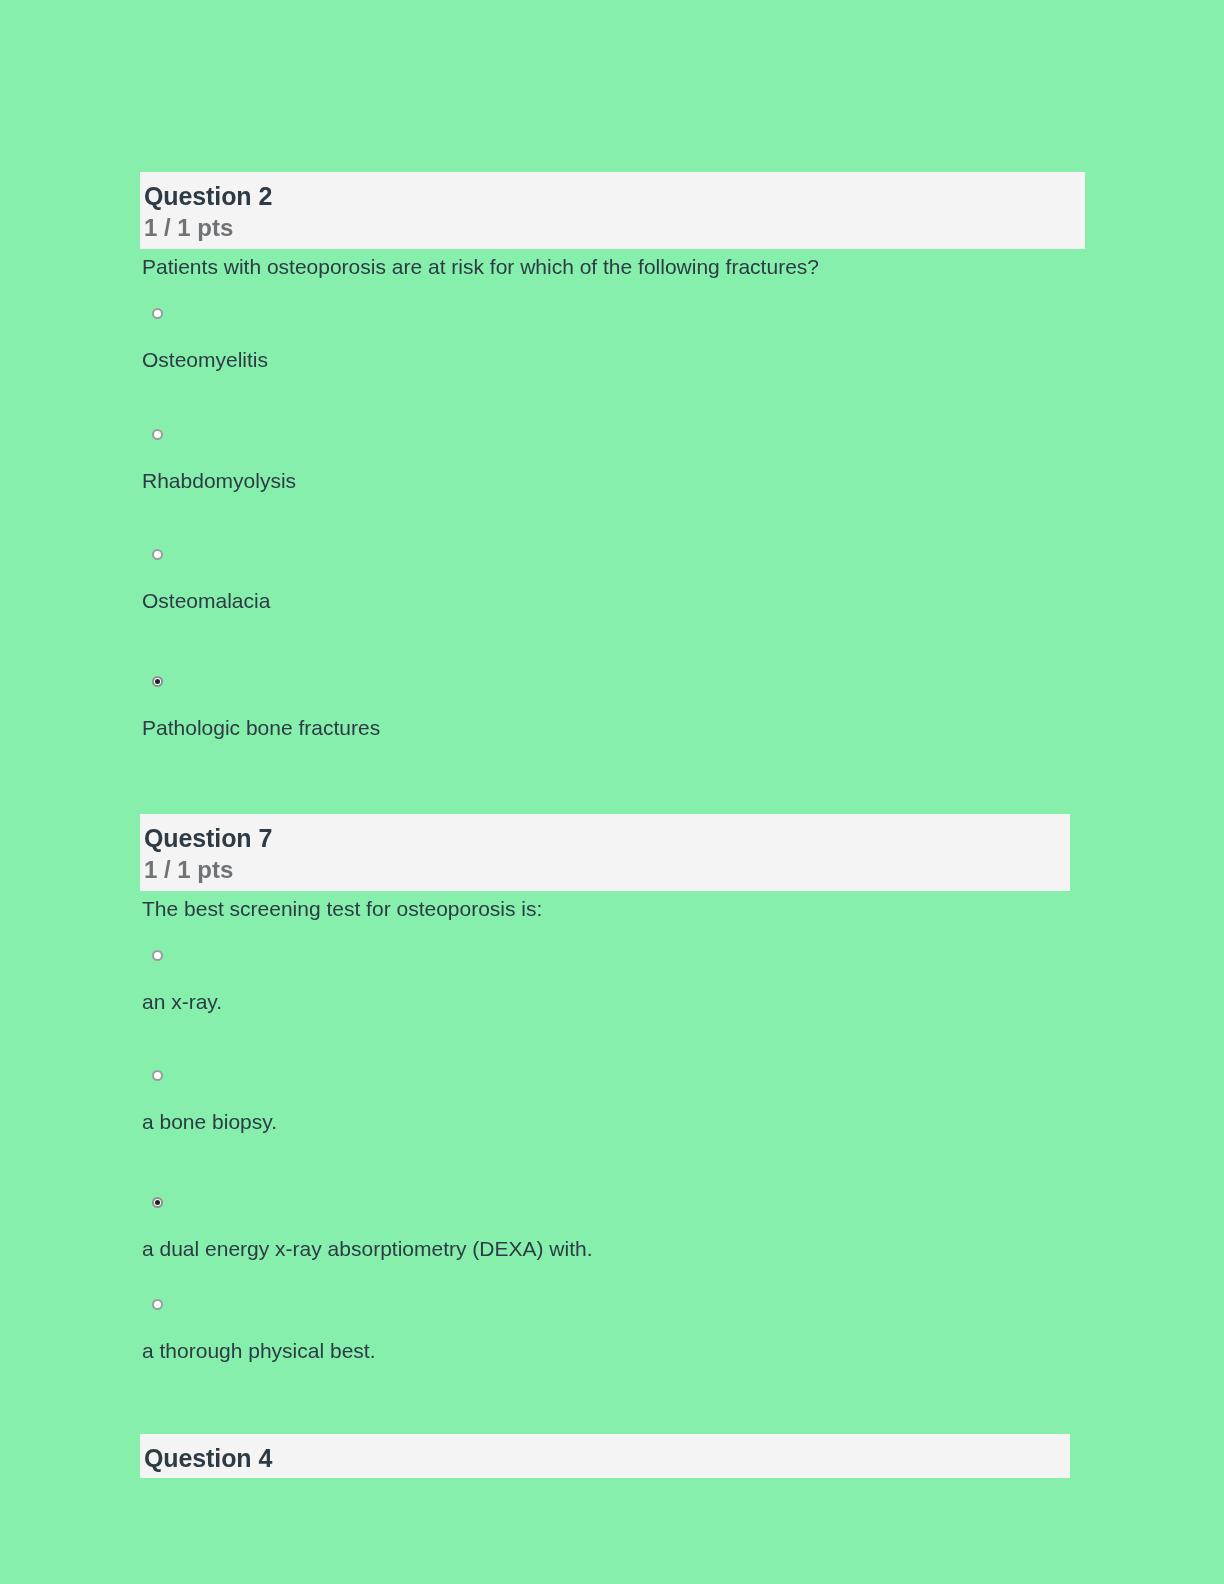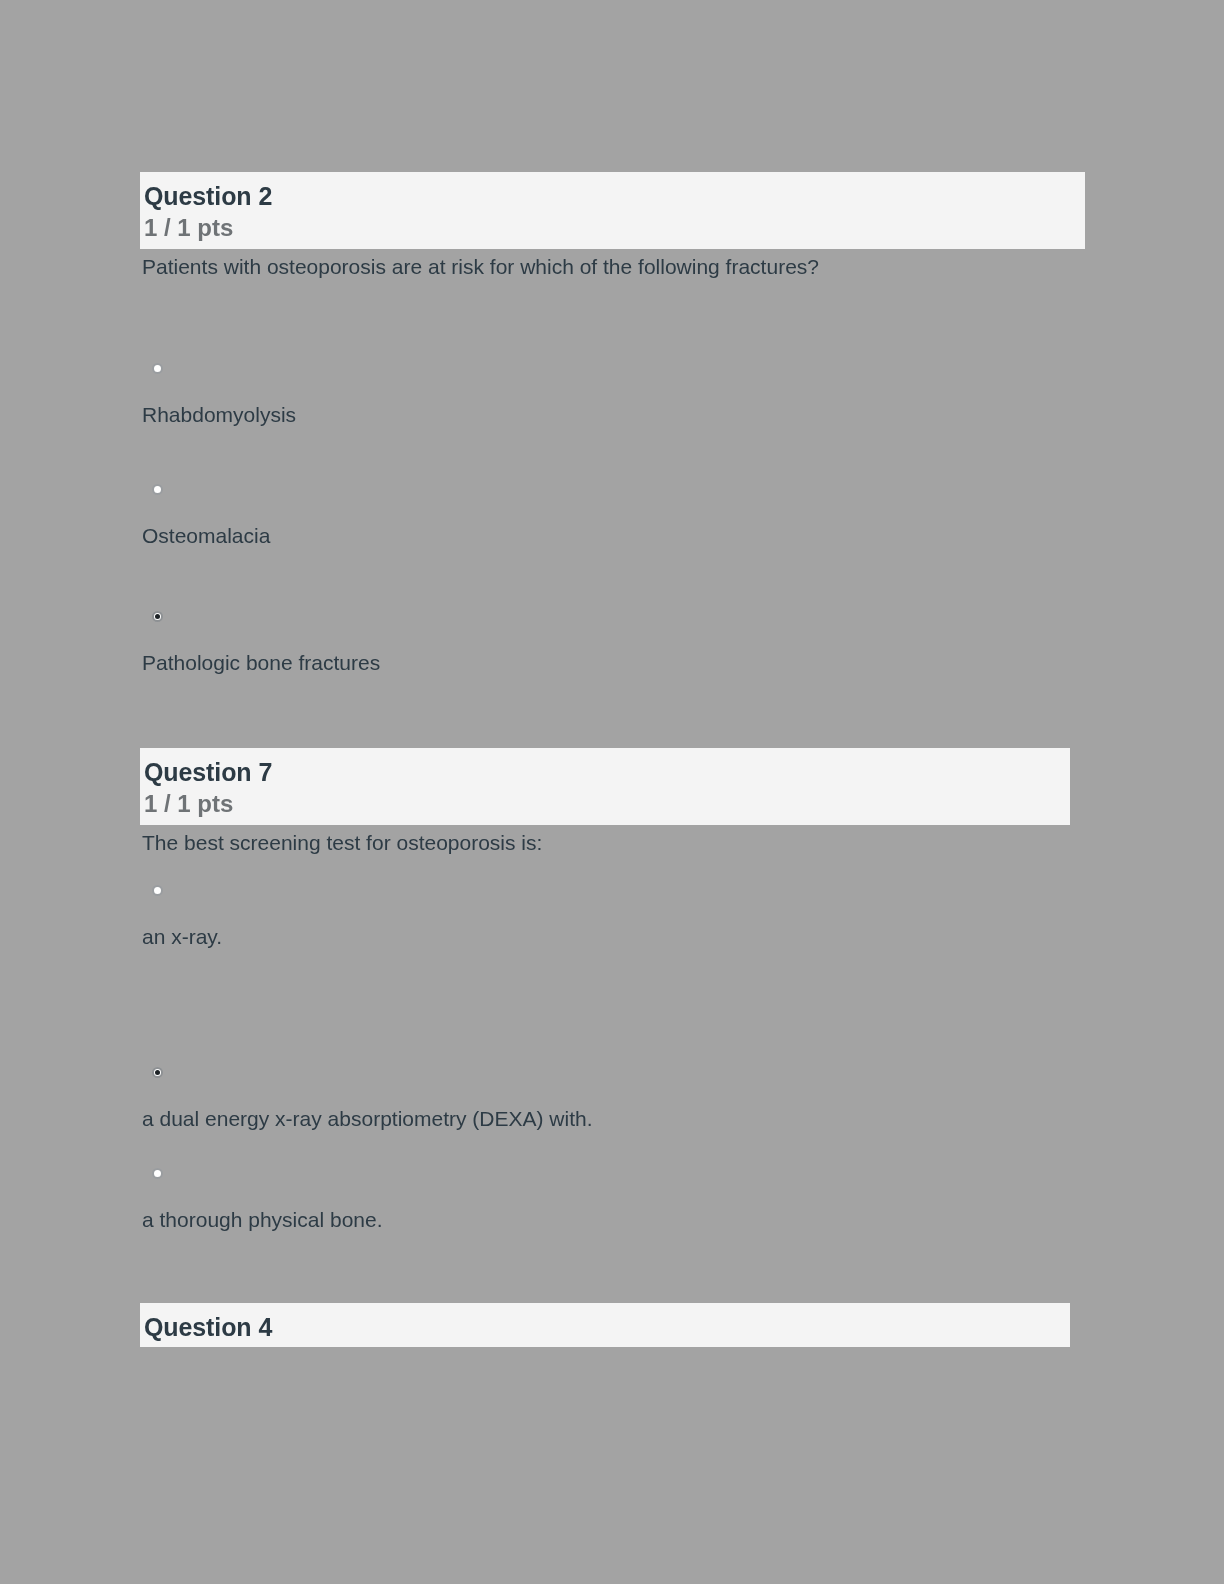--- a/index.html
+++ b/index.html
@@ -13,21 +13,21 @@
     font-family: "Liberation Sans", sans-serif;
     -webkit-font-smoothing: antialiased;
     position: relative;
     overflow: hidden;
   }
 
   .page {
     position: relative;
     width: 1224px;
     height: 1584px;
-    background: #a3a3a3;
+    background: #86efac;
   }
 
   .content {
     position: absolute;
     left: 140px;
     top: 172px;
     width: 945px;
   }
 
   
@@ -127,20 +127,25 @@
     <div class="q-block">
       <div class="q-header">
         <div class="q-title">Question 2</div>
         <div class="q-pts">1 / 1 pts</div>
       </div>
       <div class="q-text">Patients with osteoporosis are at risk for which of the following fractures?</div>
 
       <div class="options">
 
         <div class="gap-sm"></div>
+        <div class="option">
+          <span class="radio"></span>
+          <div class="gap-sm"></div>
+          <div class="option-label">Osteomyelitis</div>
+        </div>
 
         <div class="gap-lg"></div>
         <div class="option">
           <span class="radio"></span>
           <div class="gap-sm"></div>
           <div class="option-label">Rhabdomyolysis</div>
         </div>
 
         <div class="gap-lg"></div>
         <div class="option">
@@ -171,33 +176,38 @@
       <div class="options">
 
         <div class="gap-sm"></div>
         <div class="option">
           <span class="radio"></span>
           <div class="gap-sm"></div>
           <div class="option-label">an x-ray.</div>
         </div>
 
         <div class="gap-lg"></div>
+        <div class="option">
+          <span class="radio"></span>
+          <div class="gap-sm"></div>
+          <div class="option-label">a bone biopsy.</div>
+        </div>
 
         <div class="gap-xl"></div>
         <div class="option">
           <span class="radio selected"></span>
           <div class="gap-sm"></div>
           <div class="option-label">a dual energy x-ray absorptiometry (DEXA) with.</div>
         </div>
 
         <div class="gap-md"></div>
         <div class="option">
           <span class="radio"></span>
           <div class="gap-sm"></div>
-          <div class="option-label">a thorough physical bone.</div>
+          <div class="option-label">a thorough physical best.</div>
         </div>
 
       </div>
     </div>
 
     <div class="gap-q4"></div>
 
     <div class="q-block">
       <div class="q-header narrow">
         <div class="q-title">Question 4</div>

